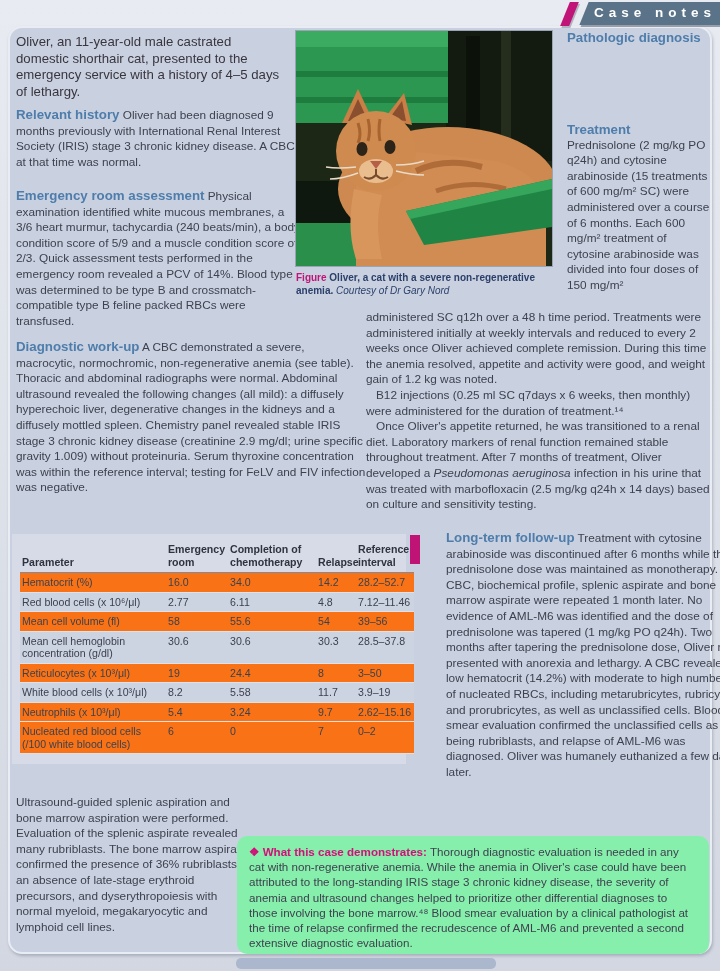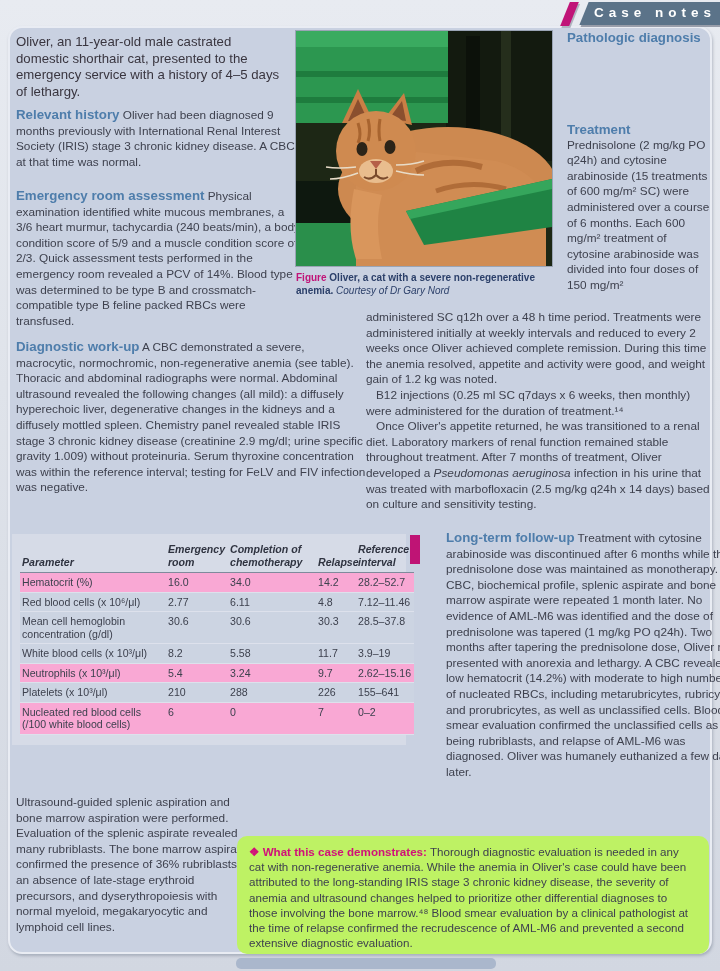--- a/index.html
+++ b/index.html
@@ -38,29 +38,29 @@
   .tcont p.ind{text-indent:10px;}
   .ital{font-style:italic;}
   
   .table-wrap{left:12px;top:534px;width:394px;}
   .table-title{background:#5b7a97;color:#fff;font-weight:bold;font-size:12.6px;
     padding:6px 0 6px 14px;border-radius:6px 6px 0 0;}
   .magenta-tab{position:absolute;top:1px;right:-14px;width:10px;height:29px;background:#bf1475;}
   .table-body{background:#d6dbe7;padding:6px 8px 10px 8px;}
   table{border-collapse:collapse;table-layout:fixed;width:378px;}
   th{font-size:10.6px;color:#2f3340;text-align:left;vertical-align:bottom;
-    padding:3px 2px 4px 2px;border-bottom:1px solid #7f8a9c;line-height:12.5px;font-style:italic;}
+    padding:3px 2px 4px 2px;border-bottom:1px solid #7f8a9c;line-height:12.5px;}
   td{font-size:10.6px;color:#3d414e;padding:3px 2px;line-height:12.5px;vertical-align:top;}
-  tr.dark{background:#f9a8d4;}
+  tr.dark{background:#f97316;}
   tr.light{background:#ccd4e2;}
   tbody tr{border-bottom:1px solid #dde1ec;}
   
   .splenic{left:16px;top:795px;width:238px;}
   .longterm{left:422px;top:530px;width:292px;margin-left:24px;}
-  .whatbox{left:237px;top:836px;width:472px;height:118px;background:#bef264;border-radius:10px;
+  .whatbox{left:237px;top:836px;width:472px;height:118px;background:#86efac;border-radius:10px;
     box-sizing:border-box;padding:8px 12px;font-size:11.6px;line-height:15.2px;color:#3e414e;}
   .lead{color:#d11079;font-weight:bold;}
   .bottom-bar{left:236px;top:958px;width:260px;height:11px;background:#aab7cc;border-radius:5px;}
   p{margin:0;}
 </style>
 </head>
 <body>
 
 <div class="card"></div>
 
@@ -155,48 +155,55 @@
             <td>14.2</td>
             <td>28.2–52.7</td>
           </tr>
           <tr class="light">
             <td>Red blood cells (x 10⁶/μl)</td>
             <td>2.77</td>
             <td>6.11</td>
             <td>4.8</td>
             <td>7.12–11.46</td>
           </tr>
+          <tr class="dark">
+            <td>Mean cell volume (fl)</td>
+            <td>58</td>
+            <td>55.6</td>
+            <td>54</td>
+            <td>39–56</td>
+          </tr>
           <tr class="light">
             <td>Mean cell hemoglobin concentration (g/dl)</td>
             <td>30.6</td>
             <td>30.6</td>
             <td>30.3</td>
             <td>28.5–37.8</td>
           </tr>
+          <tr class="dark">
+            <td>Reticulocytes (x 10³/μl)</td>
+            <td>19</td>
+            <td>24.4</td>
+            <td>8</td>
+            <td>3–50</td>
+          </tr>
           <tr class="light">
             <td>White blood cells (x 10³/μl)</td>
             <td>8.2</td>
             <td>5.58</td>
             <td>11.7</td>
             <td>3.9–19</td>
           </tr>
           <tr class="dark">
             <td>Neutrophils (x 10³/μl)</td>
             <td>5.4</td>
             <td>3.24</td>
             <td>9.7</td>
             <td>2.62–15.16</td>
           </tr>
-          <tr class="light">
-            <td>Platelets (x 10³/μl)</td>
-            <td>210</td>
-            <td>288</td>
-            <td>226</td>
-            <td>155–641</td>
-          </tr>
           <tr class="dark">
             <td>Nucleated red blood cells (/100 white blood cells)</td>
             <td>6</td>
             <td>0</td>
             <td>7</td>
             <td>0–2</td>
           </tr>
         </tbody>
     </table>
   </div>

